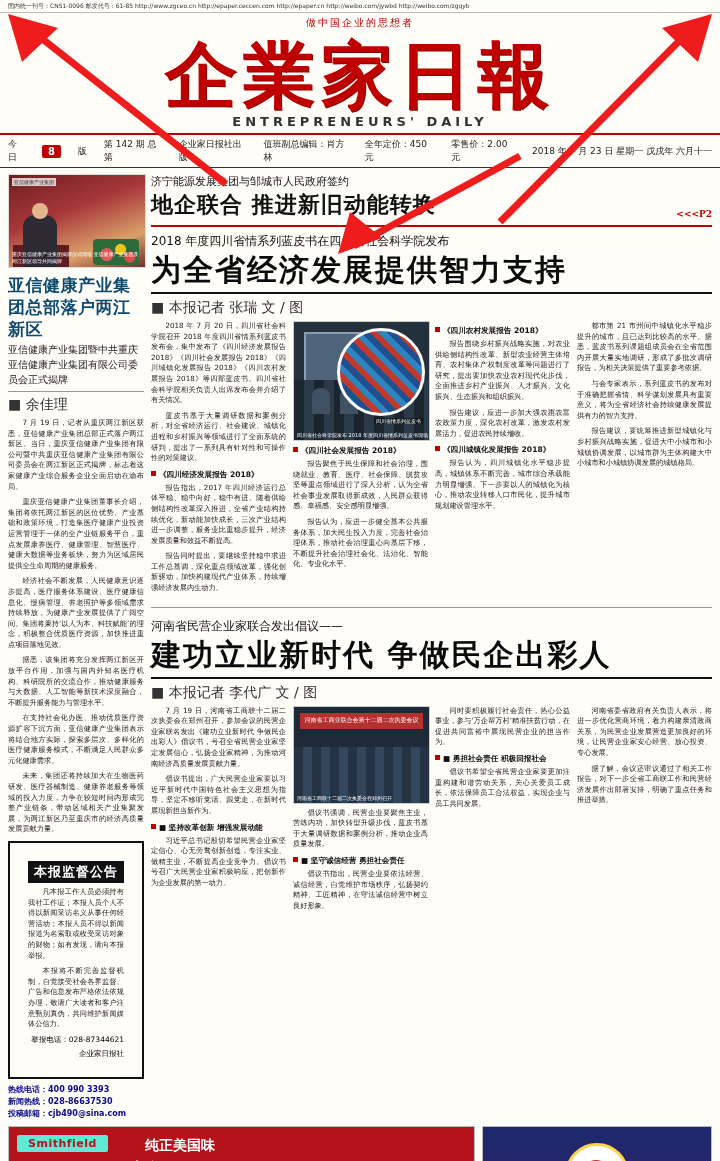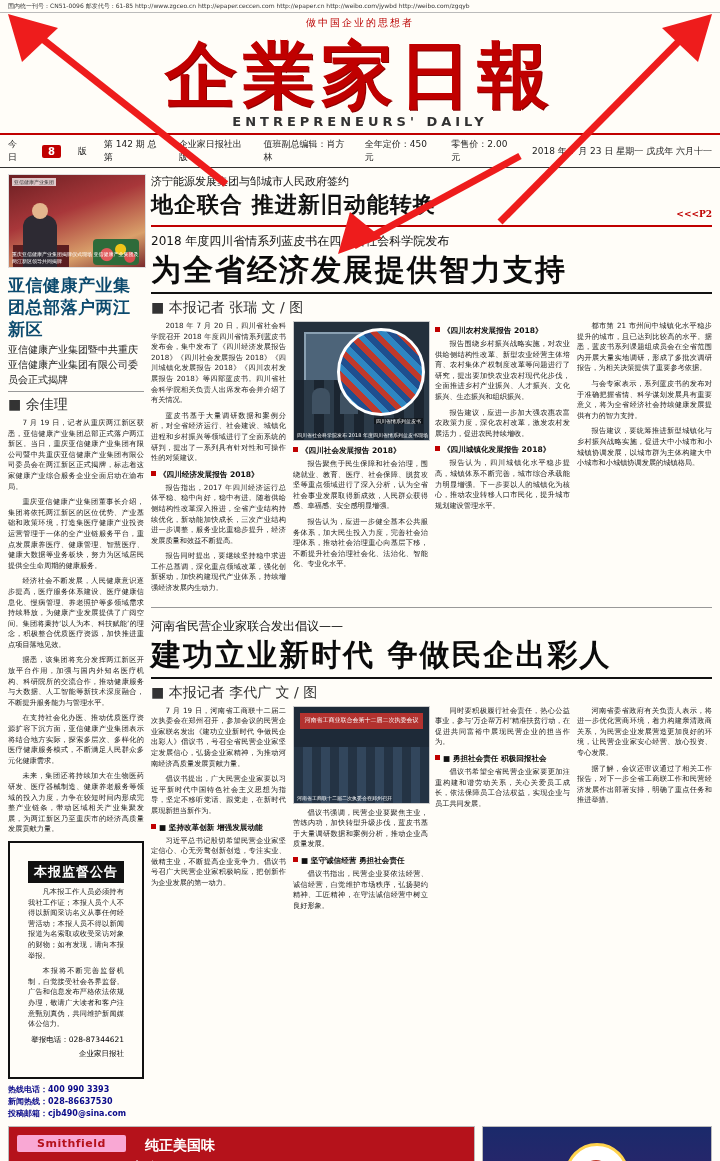--- a/index.html
+++ b/index.html
@@ -79,21 +79,21 @@
   
   .feature2{margin-top:8px;border-top:1px solid #999;padding-top:6px;}
   .photo3{width:100%;height:96px;background:#1e2a38;position:relative;overflow:hidden;border:1px solid #ccc;}
   .photo3 .banner{position:absolute;left:6px;top:6px;right:6px;height:16px;background:#b3322f;color:#fff;font-size:6px;display:flex;align-items:center;justify-content:center;}
   .photo3 .rows{position:absolute;left:0;right:0;bottom:0;height:56px;background:repeating-linear-gradient(90deg,#243344 0 9px,#32465c 9px 18px);}
   .photo3 .cap{position:absolute;left:3px;bottom:2px;font-size:5px;color:#fff;}
 
   
   .ads{display:flex;gap:7px;padding:6px 8px 0;}
   .ad-left{flex:1;border:1px solid #bbb;background:#b5121b;position:relative;height:128px;overflow:hidden;}
-  .ad-left .logo{position:absolute;left:8px;top:8px;background:#f9a8d4;color:#b5121b;font-weight:bold;font-size:11px;padding:2px 20px;border-radius:2px;letter-spacing:.5px;}
+  .ad-left .logo{position:absolute;left:8px;top:8px;background:#5eead4;color:#b5121b;font-weight:bold;font-size:11px;padding:2px 11px;border-radius:2px;letter-spacing:.5px;}
   .ad-left .slog{position:absolute;left:136px;top:10px;color:#fff;font-size:14px;font-weight:bold;}
   .ad-left .slog2{position:absolute;left:120px;top:32px;color:#fff;font-size:16px;font-weight:bold;}
   .ad-left .slog3{position:absolute;left:120px;top:56px;color:#ffd;font-size:9px;}
   .ad-left .plate{position:absolute;left:20px;bottom:8px;width:150px;height:56px;background:radial-gradient(circle at 50% 50%,#f3e0b8,#d8a05a);border-radius:50%/40%;}
   .ad-left .packs{position:absolute;right:6px;bottom:6px;display:flex;gap:4px;}
   .ad-left .pack{width:52px;height:44px;background:#fff;border:1px solid #ddd;font-size:5px;color:#b5121b;text-align:center;padding-top:26px;box-sizing:border-box;}
   .ad-right{width:228px;flex:0 0 228px;border:1px solid #bbb;background:linear-gradient(180deg,#1b2a6b,#3f1d6b);position:relative;height:128px;overflow:hidden;}
   .ad-right .circlelogo{position:absolute;left:50%;top:16px;transform:translateX(-50%);width:58px;height:58px;border-radius:50%;background:#fff;border:3px solid #ffd34d;}
   .ad-right .circlelogo:after{content:"";position:absolute;left:14px;top:14px;width:28px;height:28px;border-radius:50%;background:#c0392b;}
   .ad-right .t1{position:absolute;left:0;right:0;bottom:28px;text-align:center;color:#ffe9a8;font-size:11px;}

